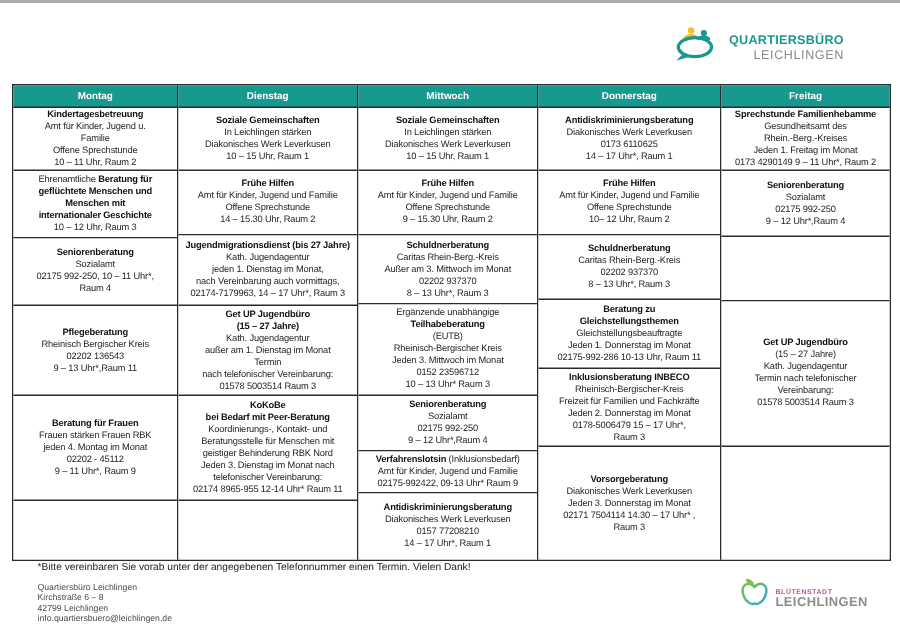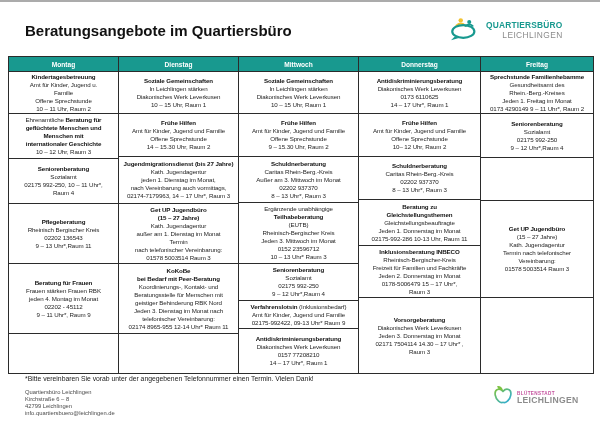--- a/index.html
+++ b/index.html
@@ -32,21 +32,20 @@
   .bs-line1{color:#c4519d;font-size:4.6px;font-weight:bold;letter-spacing:.4px;}
   .bs-line2{color:#8c8c8c;font-size:8.6px;font-weight:bold;letter-spacing:.3px;}
 </style>
 </head>
 <body>
 
 <div class="page">
 
   <div class="scan-edge"></div>
 
-  <div class="page-title">Beratungsangebote im Quartiersbüro</div>
 
   <div class="qb-logo">
     <span>
       <svg width="34" height="28" viewBox="0 0 40 32">
         <circle cx="15" cy="7" r="2.6" fill="#F2C230"></circle>
         <path d="M10 13 q5 -4.5 10 0" stroke="#F2C230" stroke-width="2.4" fill="none" stroke-linecap="round"></path>
         <circle cx="25" cy="9" r="2.4" fill="#18998F"></circle>
         <path d="M21 13.5 q4 -3.5 8 0" stroke="#18998F" stroke-width="2.2" fill="none" stroke-linecap="round"></path>
         <ellipse cx="18" cy="20" rx="13" ry="7.5" fill="none" stroke="#18998F" stroke-width="2.6"></ellipse>
         <path d="M8 26 L3.5 30.5 L14 27.5 Z" fill="#18998F"></path>

